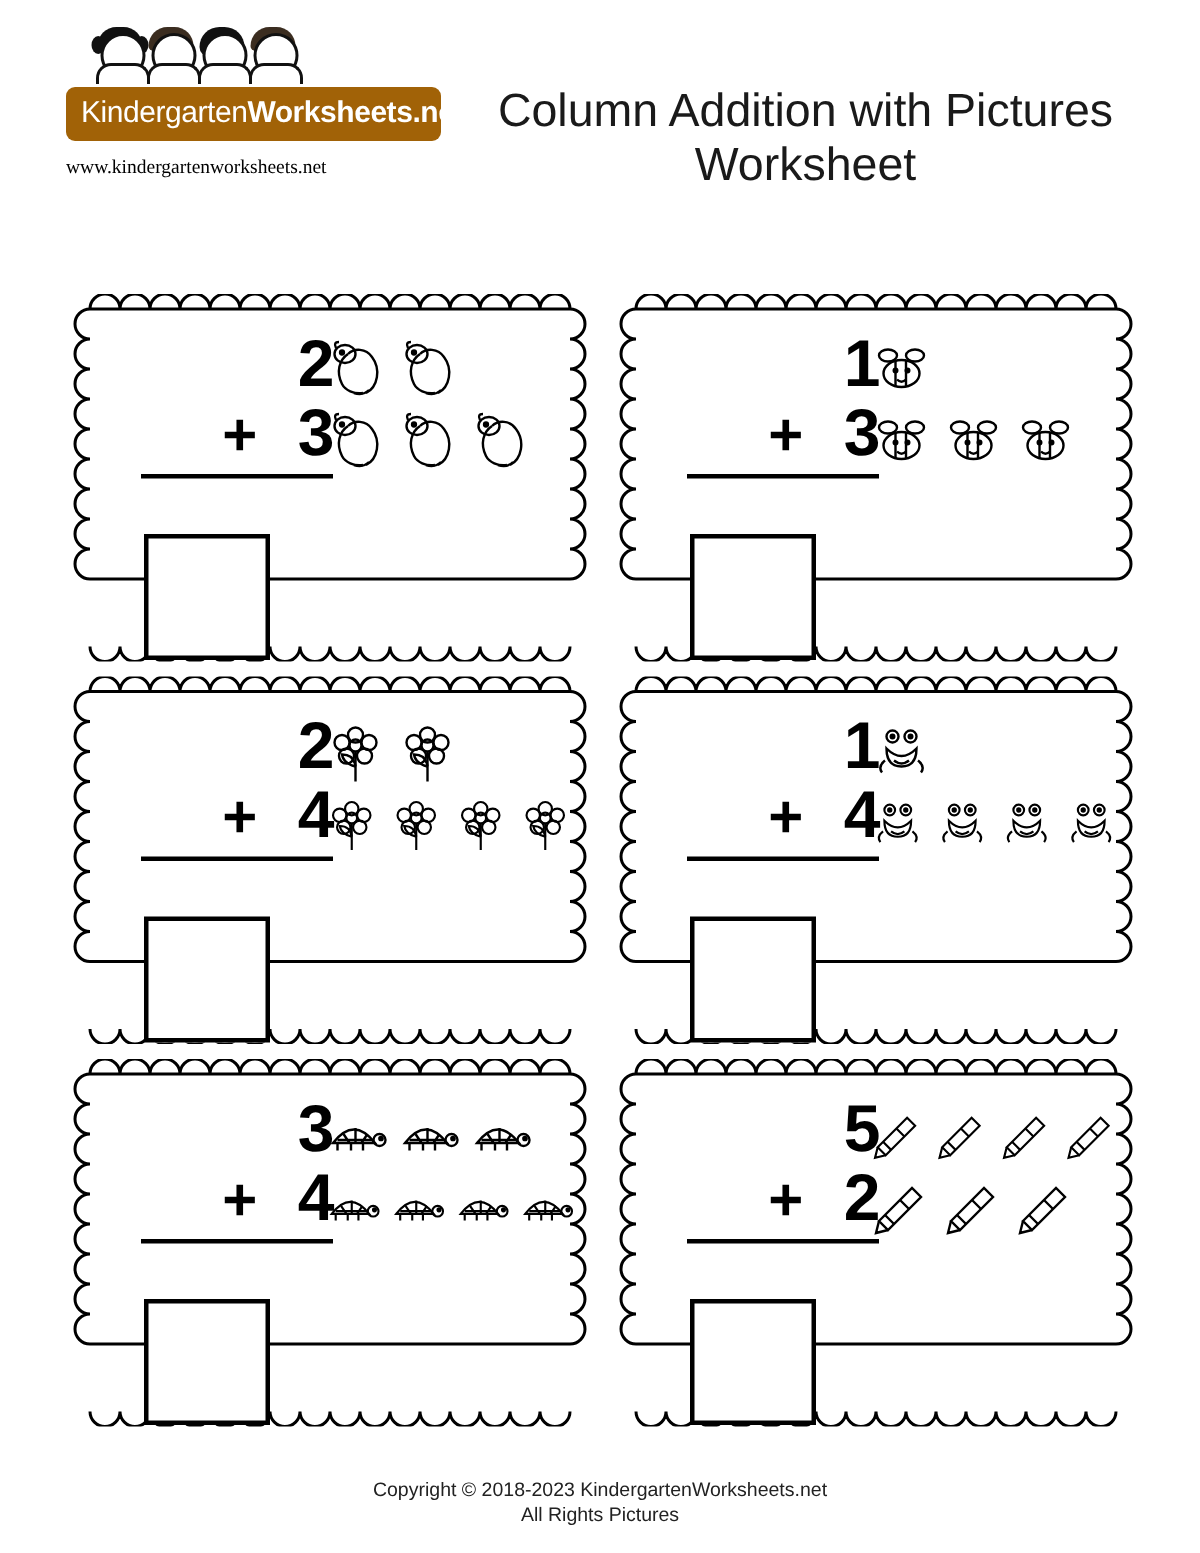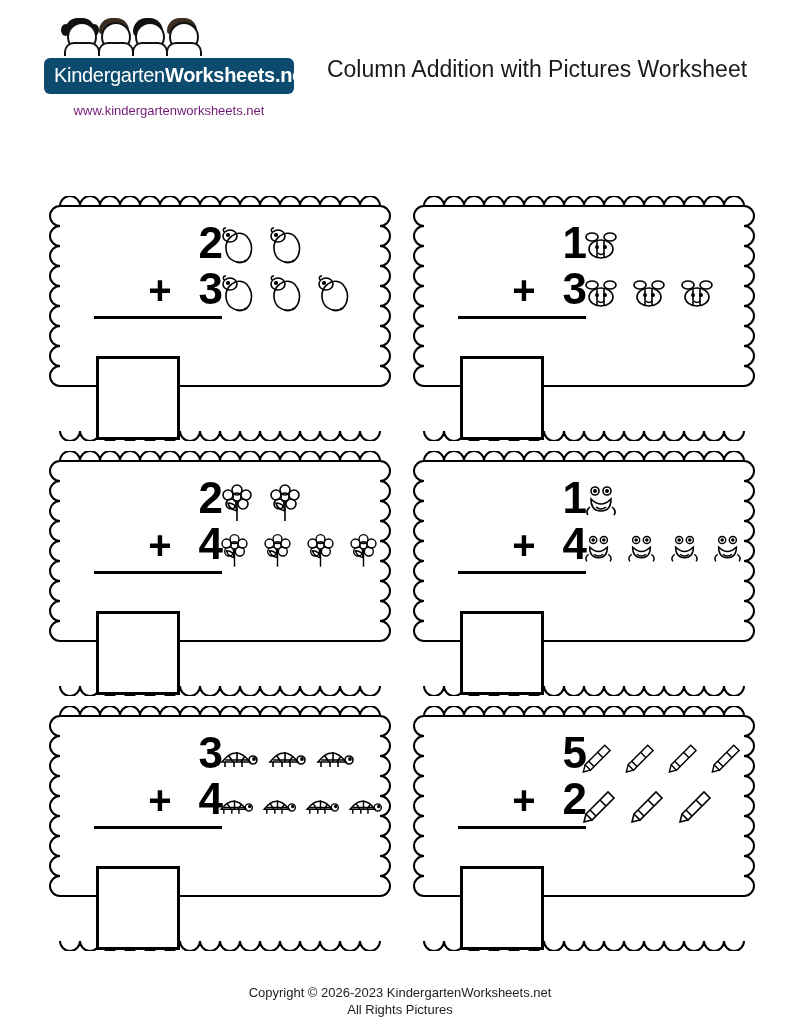--- a/index.html
+++ b/index.html
@@ -80,46 +80,46 @@
     width: 9px;
     height: 12px;
     border-radius: 50%;
     background: #111;
   }
   .kid .pig.l { left: -1px; }
   .kid .pig.r { right: -1px; }
 
   .logo-banner {
     margin-top: 2px;
-    background: #0c4a6e;
+    background: #a16207;
     border-radius: 6px;
     padding: 6px 10px 7px 10px;
     text-align: center;
   }
   .logo-banner .txt {
     color: #fff;
     font-size: 20px;
     letter-spacing: -0.3px;
     white-space: nowrap;
   }
   .logo-banner .txt .b { font-weight: bold; }
   .logo-url {
     margin-top: 9px;
-    text-align: center;
     font-size: 13px;
-    color: #701a75;
+    color: #000000;
+    font-family: Liberation Serif, serif;
   }
 
   .title {
     position: absolute;
     left: 292px;
     top: 56px;
     width: 490px;
     text-align: center;
-    font-size: 23px;
+    font-size: 31px;
     color: #1a1a1a;
   }
 
   .name-line {
     position: absolute;
     right: 48px;
     top: 138px;
     font-size: 21px;
     color: #111;
     white-space: nowrap;
@@ -739,15 +739,15 @@
               <path d="M12 30 l6 6 M22 20 l6 6"></path>
             </g>
           </svg>
       </div>
     </div>
   </div>
 
 </div>
 
 <div class="footer">
-  <div>Copyright © 2026-2023 KindergartenWorksheets.net</div>
+  <div>Copyright © 2018-2023 KindergartenWorksheets.net</div>
   <div>All Rights Pictures</div>
 </div>
 
 </body></html>

